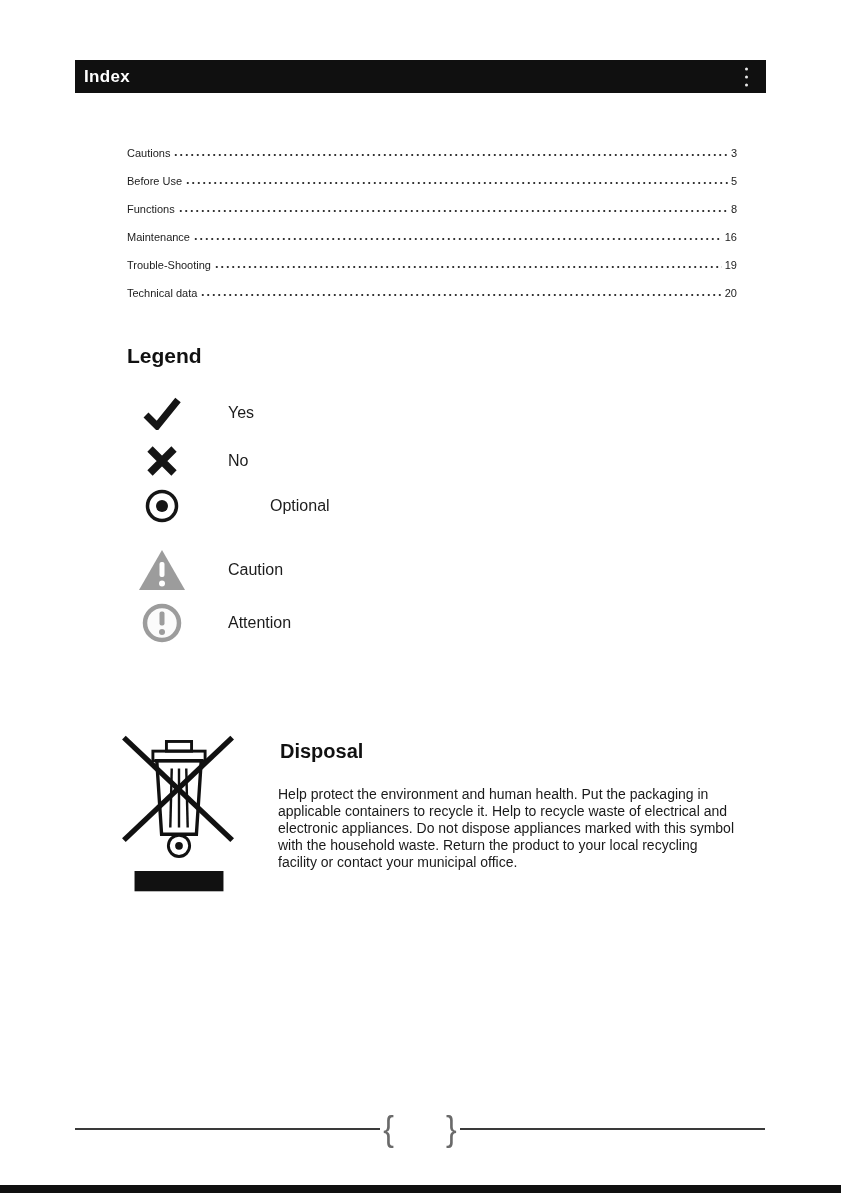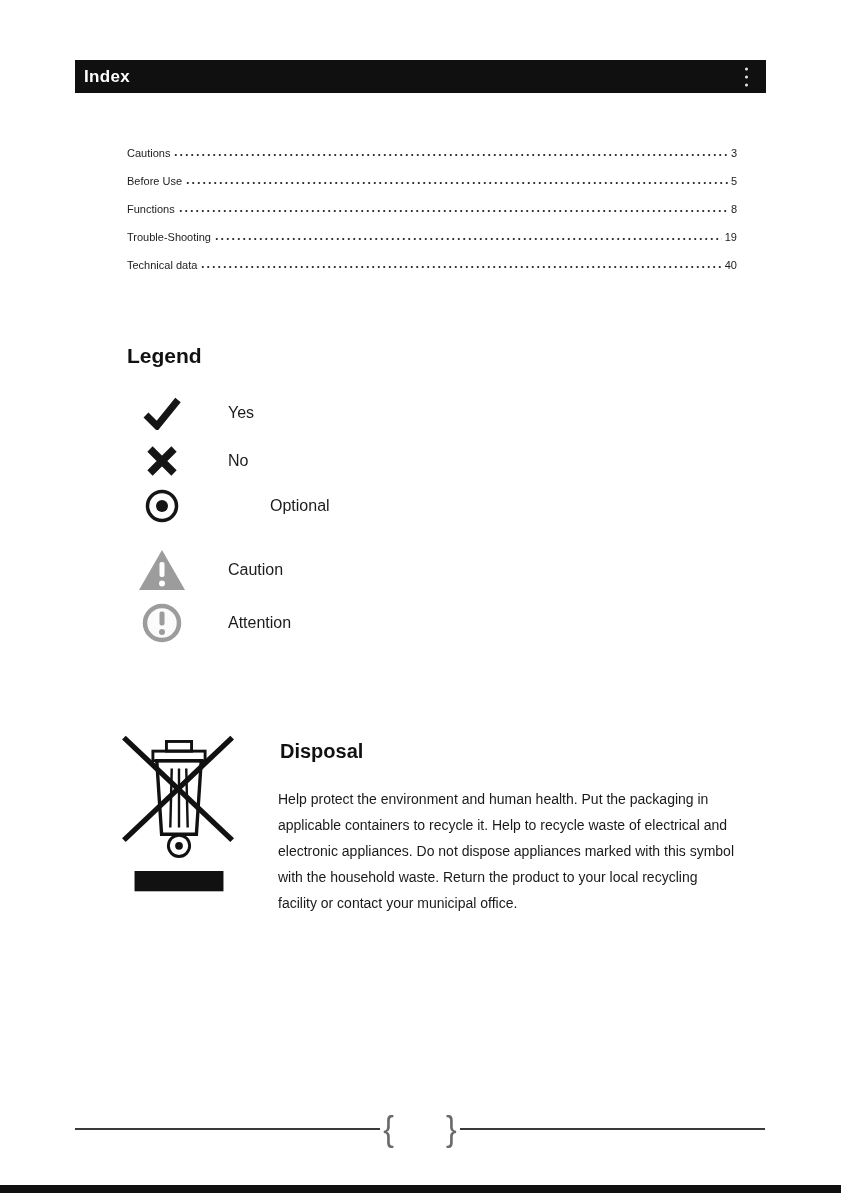--- a/index.html
+++ b/index.html
@@ -97,21 +97,21 @@
     font-size: 20px;
     font-weight: bold;
     color: #111111;
   }
   .disposal-body {
     position: absolute;
     left: 278px; top: 786px;
     width: 462px;
     margin: 0;
     font-size: 14px;
-    line-height: 26px;
+    line-height: 17px;
     color: #1a1a1a;
   }
 
   
   .page-footer {
     position: absolute;
     left: 75px; top: 1110px;
     width: 690px; height: 38px;
     display: flex; align-items: center;
   }
@@ -156,28 +156,33 @@
       <span class="toc-label">Before Use</span>
       <span class="toc-dots"></span>
       <span class="toc-page">5</span>
     </div>
     <div class="toc-row">
       <span class="toc-label">Functions</span>
       <span class="toc-dots"></span>
       <span class="toc-page">8</span>
     </div>
     <div class="toc-row">
+      <span class="toc-label">Maintenance</span>
+      <span class="toc-dots"></span>
+      <span class="toc-page">16</span>
+    </div>
+    <div class="toc-row">
       <span class="toc-label">Trouble-Shooting</span>
       <span class="toc-dots"></span>
       <span class="toc-page">19</span>
     </div>
     <div class="toc-row">
       <span class="toc-label">Technical data</span>
       <span class="toc-dots"></span>
-      <span class="toc-page">40</span>
+      <span class="toc-page">20</span>
     </div>
   </nav>
 
   <h2 class="legend-title">Legend</h2>
 
   <div class="legend-row r1">
     <span class="legend-icon">
       <svg width="38" height="34" viewBox="0 0 38 34">
           <path d="M3 19 L14 30 L35 4" stroke="#151515" stroke-width="7" fill="none"></path>
         </svg>

